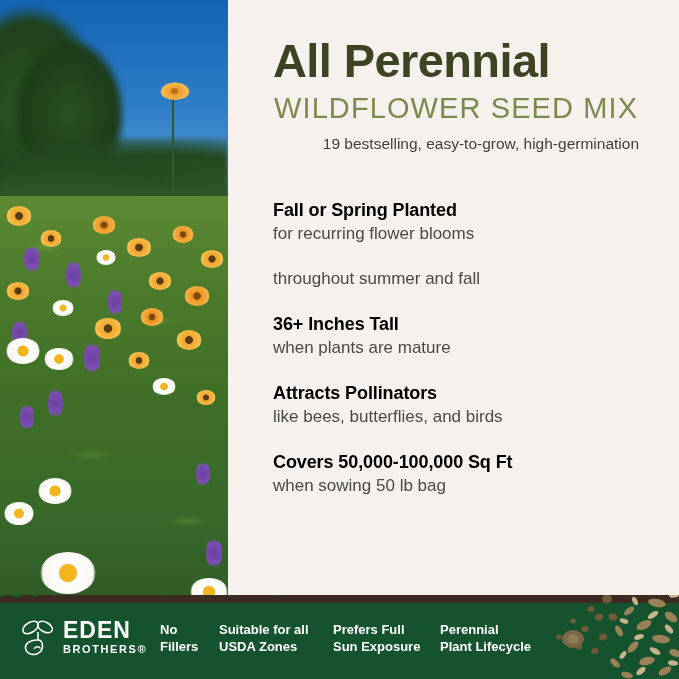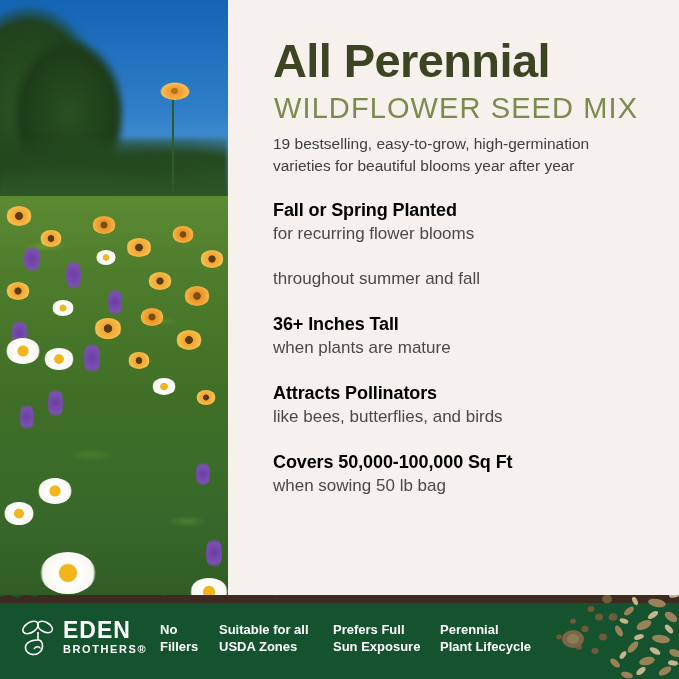--- a/index.html
+++ b/index.html
@@ -47,21 +47,21 @@
   .fl.p{background:radial-gradient(circle at 50% 50%,#6b3fa0 0%,#7d4fb5 55%,rgba(125,79,181,0) 76%);}
   .fl.o{background:radial-gradient(circle at 50% 50%,#7a4a10 0 20%,#eb9422 26%,#f4b347 70%,rgba(244,179,71,0) 78%);}
 
   
   .panel{position:absolute;left:228px;top:0;width:451px;height:613px;background:#f6f1ed;}
   .title{position:absolute;left:45px;top:35px;width:400px;
        font-size:47px;line-height:52px;font-weight:bold;color:#3d4423;letter-spacing:-0.6px;}
   .subtitle{position:absolute;left:46px;top:92px;width:400px;
        font-size:29px;line-height:33px;font-weight:normal;color:#7d8a4f;letter-spacing:1.1px;}
   .lede{position:absolute;left:45px;top:133px;width:366px;
-       font-size:15.5px;line-height:22px;color:#3f3f3b;}
+       font-size:15.5px;line-height:22px;color:#3f3f3b;text-align:right;}
   .lede div{white-space:nowrap;}
 
   .features{position:absolute;left:45px;top:198px;width:390px;}
   .feat{margin-bottom:21px;}
   .feat-h{font-size:18px;line-height:24px;font-weight:bold;color:#000000;letter-spacing:-0.1px;}
   .feat-s{font-size:17px;line-height:24px;font-weight:normal;color:#4a4a46;}
 
   
   .soil{position:absolute;left:0;bottom:0;width:679px;height:84px;background:#14532d;overflow:hidden;}
   .torn{position:absolute;left:0;top:-14px;width:679px;height:22px;}
@@ -126,21 +126,20 @@
     <div class="fl p" style="left:196px;top:460px;width:14px;height:28px;"></div>
   </div>
 
   <div class="panel">
 
     <div class="title">All Perennial</div>
     <div class="subtitle">WILDFLOWER SEED MIX</div>
 
     <div class="lede">
       <div>19 bestselling, easy-to-grow, high-germination</div>
-      <div>varieties for beautiful blooms year after year</div>
     </div>
 
     <div class="features">
       <div class="feat">
         <div class="feat-h">Fall or Spring Planted</div>
         <div class="feat-s">for recurring flower blooms</div>
       </div>
       <div class="feat">
         <div class="feat-s">throughout summer and fall</div>
       </div>

